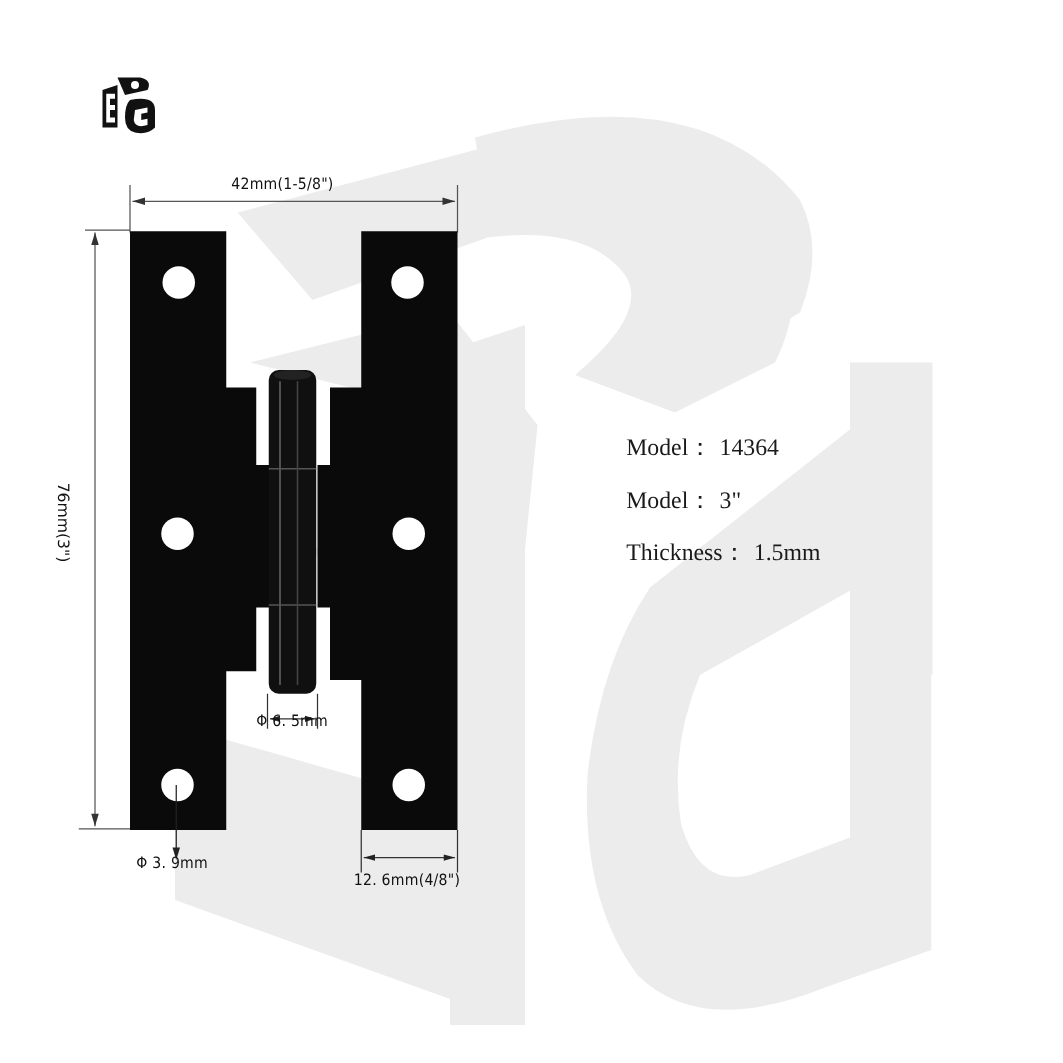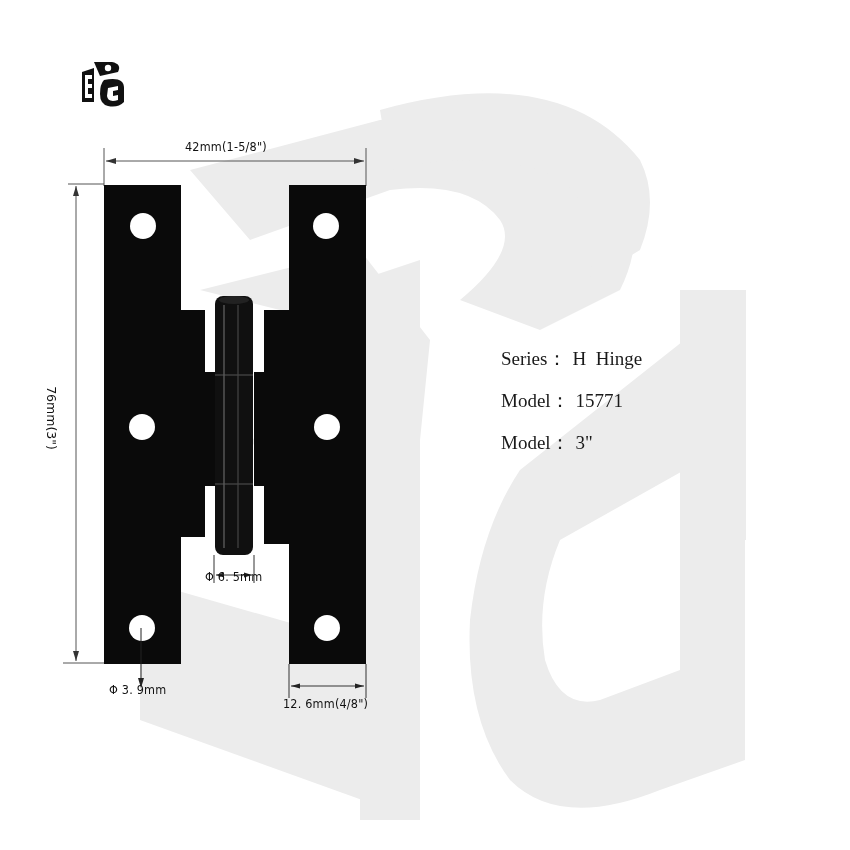--- a/index.html
+++ b/index.html
@@ -128,21 +128,21 @@
 </svg>
 
 <div class="dim-text" style="left:185px; top:139px;">42mm(1-5/8")</div>
 <div class="vert-label">76mm(3")</div>
 <div class="dim-text" style="left:205px; top:569px;">Φ 6. 5mm</div>
 <div class="dim-text" style="left:109px; top:682px;">Φ 3. 9mm</div>
 <div class="dim-text" style="left:283px; top:696px;">12. 6mm(4/8")</div>
 
 <div class="spec-list">
   <div class="spec-row">
-    <span class="spec-label">Series</span><span class="spec-sep">：</span><span class="spec-value" style="white-space:pre">H  Hinge</span>
-  </div>
-  <div class="spec-row">
-    <span class="spec-label">Model</span><span class="spec-sep">：</span><span class="spec-value">15771</span>
+    <span class="spec-label">Model</span><span class="spec-sep">：</span><span class="spec-value">14364</span>
   </div>
   <div class="spec-row">
     <span class="spec-label">Model</span><span class="spec-sep">：</span><span class="spec-value">3"</span>
   </div>
+  <div class="spec-row">
+    <span class="spec-label">Thickness</span><span class="spec-sep">：</span><span class="spec-value">1.5mm</span>
+  </div>
 </div>
 
 </body></html>

